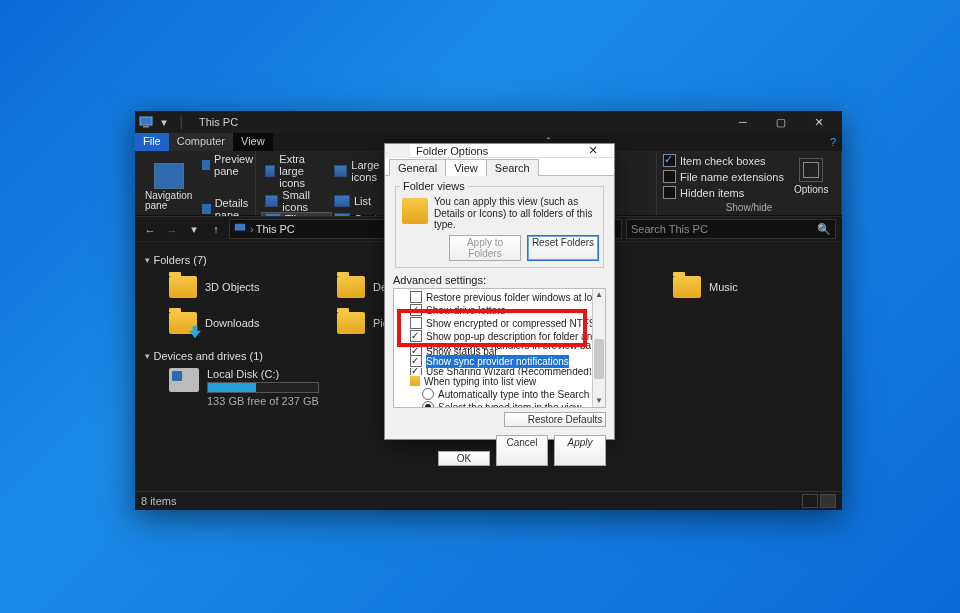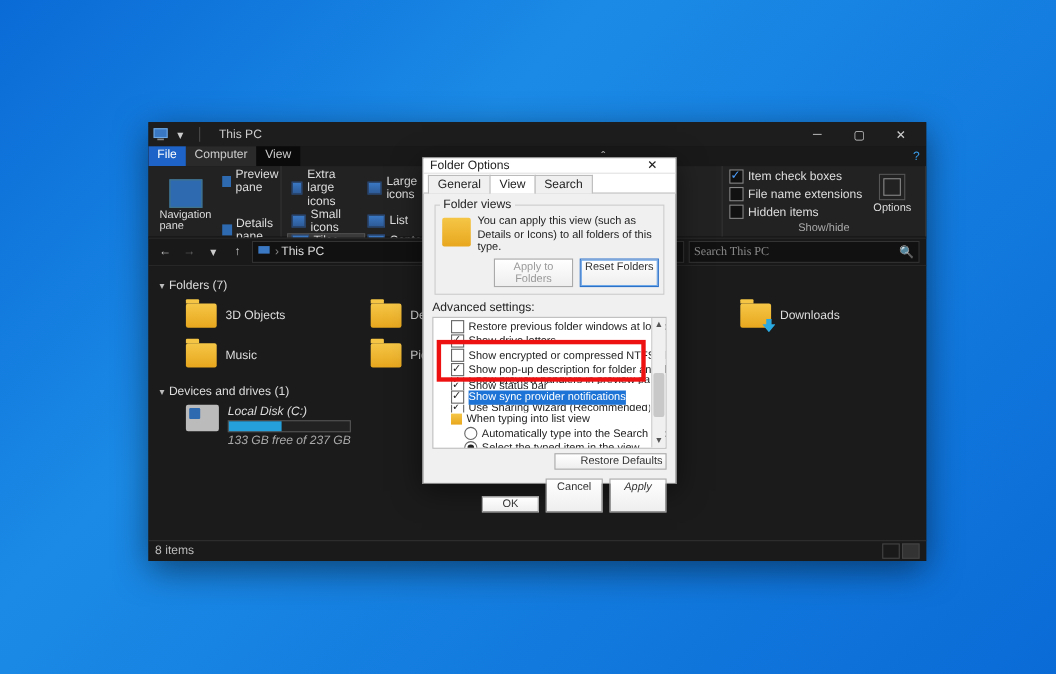--- a/index.html
+++ b/index.html
@@ -53,33 +53,33 @@
   .smallrow { display:flex; align-items:center; gap:4px; color:#ddd; }
   .chk { width:11px; height:11px; border:1px solid #888; display:inline-block; background:#111; position:relative;}
   .chk.on::after { content:"✓"; position:absolute; top:-2px; left:0; font-size:11px; color:#4ea0ff;}
   .listopt { display:flex; align-items:center; gap:4px; color:#ddd; padding:0 3px;}
   .listopt .swatch { width:14px; height:10px; background:linear-gradient(#3a78c4,#2d5a96); border:1px solid #2a4a7a; }
   .listopt.sel { background:#3a3a3a; outline:1px solid #555; }
 
   .addrbar { height:24px; background:#191919; display:flex; align-items:center; gap:4px; padding:0 6px; border-top:1px solid #2a2a2a; border-bottom:1px solid #2a2a2a;}
   .navbtn { width:18px; height:18px; color:#ccc; display:flex;align-items:center;justify-content:center; }
   .breadcrumb { flex:1; height:18px; border:1px solid #333; background:#111; display:flex; align-items:center; padding:0 4px; color:#ddd;}
-  .searchbox { width:200px; height:18px; border:1px solid #333; background:#111; display:flex; align-items:center; padding:0 4px; color:#888;font-family:Liberation Serif, serif;}
+  .searchbox { width:200px; height:18px; border:1px solid #333; background:#111; display:flex; align-items:center; padding:0 4px; color:#888;}
   .searchbox .sicon { margin-left:auto; }
 
   .content { flex:1; display:flex; background:#1b1b1b; overflow:hidden; position:relative;}
   .contentpad { padding:8px 10px; width:100%; }
   .section-hdr { color:#ddd; margin:4px 0; display:flex; align-items:center; gap:4px;}
   .section-hdr .chev { font-size:9px; color:#bbb;}
   .tiles { display:grid; grid-template-columns: repeat(4, 158px); gap:6px 10px; margin:6px 0 12px 24px; }
   .tile { display:flex; align-items:center; gap:8px; height:30px;}
   .foldericon { width:28px; height:22px; background:linear-gradient(#f5c646,#e8a71e); border-radius:2px; position:relative;}
   .foldericon::before{content:"";position:absolute;top:-4px;left:0;width:12px;height:4px;background:#f5c646;border-radius:1px 1px 0 0;}
   .download-badge::after{content:"";position:absolute;right:-4px;bottom:-4px;width:12px;height:12px;background:#2aa9e0;clip-path:polygon(50% 100%,0 40%,30% 40%,30% 0,70% 0,70% 40%,100% 40%);}
-  .driveitem { display:flex; gap:8px; align-items:flex-start; margin-left:24px; margin-top:6px;font-style:italic;}
+  .driveitem { display:flex; gap:8px; align-items:flex-start; margin-left:24px; margin-top:6px;}
   .driveicon { width:30px; height:24px; background:#bbb; border-radius:2px; position:relative;}
   .driveicon::after{content:"";position:absolute;left:3px;top:3px;width:10px;height:10px;background:#2d6ab0;border-radius:1px;}
   .drivebar { width:110px; height:9px; border:1px solid #555; margin-top:2px; background:#222;}
   .drivebar .fill { height:100%; background:#26a0da; }
   .drivetxt { color:#aaa; margin-top:2px;}
 
   .statusbar { height:18px; background:#1a1a1a; border-top:1px solid #333; display:flex; align-items:center; padding:0 6px; color:#bbb;}
   .statusbar .viewsw { margin-left:auto; display:flex; gap:2px;}
   .statusbar .viewsw span{ width:14px;height:12px;border:1px solid #444; display:inline-block;}
 
@@ -87,21 +87,21 @@
   .dialog {
     position: absolute;
     left: 384px; top: 143px;
     width: 229px; height: 295px;
     background: #f0f0f0;
     border: 1px solid #888;
     box-shadow: 0 6px 24px rgba(0,0,0,0.5);
     color: #222;
     display:flex; flex-direction:column;
   }
-  .dlg-title { height:22px; background:#fff; display:flex; align-items:center; padding:0 6px; border-bottom:1px solid #ddd;}
+  .dlg-title { height:22px; background:#fff; display:flex; align-items:center; padding:0 6px; border-bottom:1px solid #ddd;margin-left:25px;}
   .dlg-title .x { margin-left:auto; width:30px; text-align:center; }
   .dlg-tabs { height:20px; display:flex; background:#fff; border-bottom:1px solid #bbb; padding-left:4px;}
   .dlg-tabs .dtab { padding:2px 8px; border:1px solid #bbb; border-bottom:none; margin-right:-1px; background:#f0f0f0; position:relative; top:1px;}
   .dlg-tabs .dtab.active { background:#fff; }
   .dlg-body { flex:1; padding:4px 8px 4px 8px; position:relative; }
   .fieldset { border:1px solid #ccc; padding:4px 4px 6px 4px; margin-bottom:6px;}
   .fieldset legend { font-size:11px; padding:0 3px;}
   .folderviews { display:flex; gap:6px; }
   .fv-icon { width:26px; height:26px; background:linear-gradient(#f5c646,#e8a71e); margin:2px 0 0 2px; border-radius:2px; flex-shrink:0;}
   .fv-text { font-size:10px; line-height:1.15; flex:1;}
@@ -272,26 +272,26 @@
         <div class="tile">
             <div class="foldericon"></div>
             <span>3D Objects</span>
           </div>
         <div class="tile">
             <div class="foldericon"></div>
             <span>Desktop</span>
           </div>
         <div class="tile" style="visibility:hidden;"></div>
         <div class="tile">
+            <div class="foldericon"></div>
+            <span>Music</span>
+          </div>
+        <div class="tile">
             <div class="foldericon download-badge"></div>
             <span>Downloads</span>
-          </div>
-        <div class="tile">
-            <div class="foldericon"></div>
-            <span>Music</span>
           </div>
         <div class="tile">
             <div class="foldericon"></div>
             <span>Pictures</span>
           </div>
       </div>
 
       <div class="section-hdr">
         <span class="chev">▾</span>
         <span>Devices and drives (1)</span>

